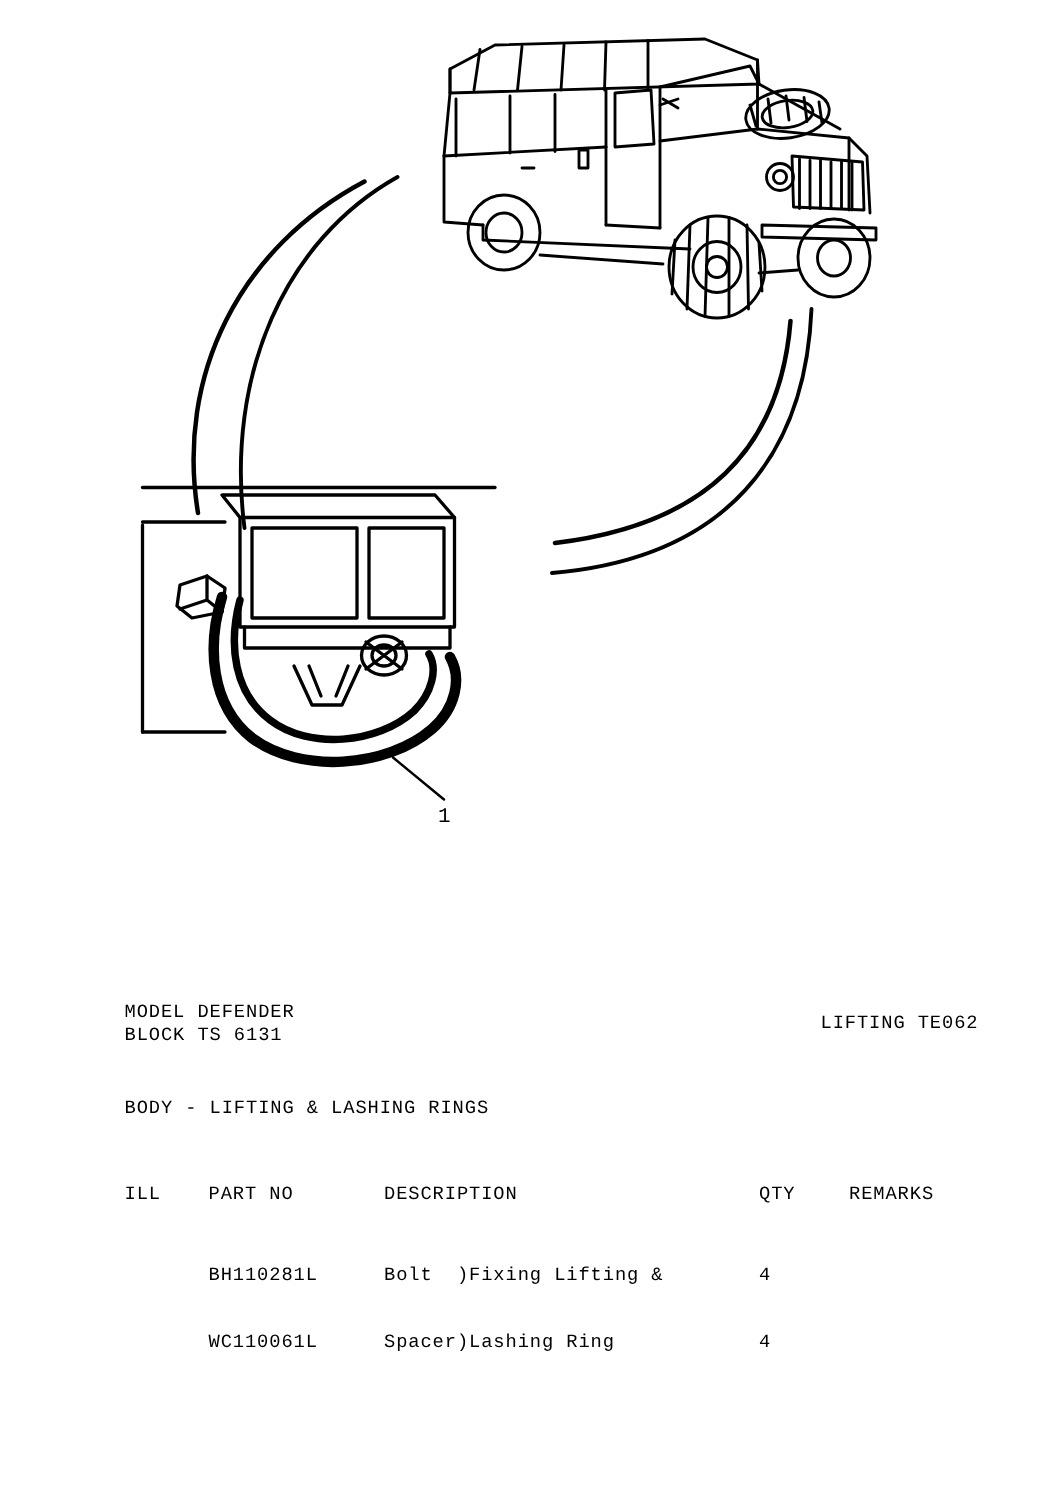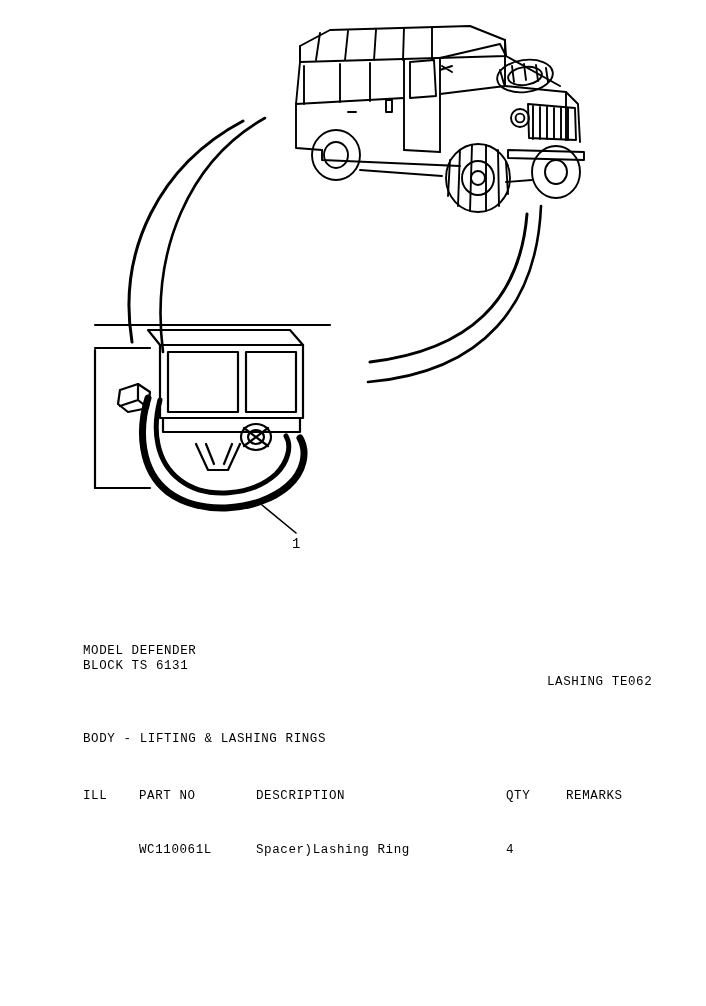--- a/index.html
+++ b/index.html
@@ -30,21 +30,21 @@
   }
   .text-block {
     position: absolute;
     font-size: 12.5px;
     letter-spacing: 0.6px;
     white-space: pre;
     line-height: 15px;
   }
   .model-block {
     left: 83px;
-    top: 644px;
+    top: 668px;
   }
   .module-block {
     left: 547px;
     top: 675px;
   }
   .section-title {
     left: 83px;
     top: 732px;
   }
   .table-head {
@@ -174,23 +174,24 @@
           <path d="M262,505 L296,533" stroke-width="1.6"></path>
         </g>
       </g>
       <text x="292" y="548" font-family="Liberation Mono, monospace" font-size="14" fill="#000">1</text>
     </svg>
   </div>
 
   <div class="text-block model-block"><span>MODEL DEFENDER</span>
 <span>BLOCK TS 6131</span></div>
 
-  <div class="text-block module-block">LASHING TE062</div>
+  <div class="text-block module-block">LIFTING TE062</div>
 
   <div class="text-block table-head"><span class="col-ill">ILL</span><span class="col-part">PART NO</span><span class="col-desc">DESCRIPTION</span><span class="col-qty">QTY</span><span class="col-remarks">REMARKS</span></div>
 
   <div class="text-block section-title">BODY - LIFTING &amp; LASHING RINGS</div>
 
   <div class="text-block table-body">
+    <span class="row"><span class="col-ill"></span><span class="col-part">BH110281L</span><span class="col-desc">Bolt  )Fixing Lifting &amp;</span><span class="col-qty">4</span><span class="col-remarks"></span></span>
     <span class="row"><span class="col-ill"></span><span class="col-part">WC110061L</span><span class="col-desc">Spacer)Lashing Ring</span><span class="col-qty">4</span><span class="col-remarks"></span></span>
   </div>
 
 </div>
 
 </body></html>

